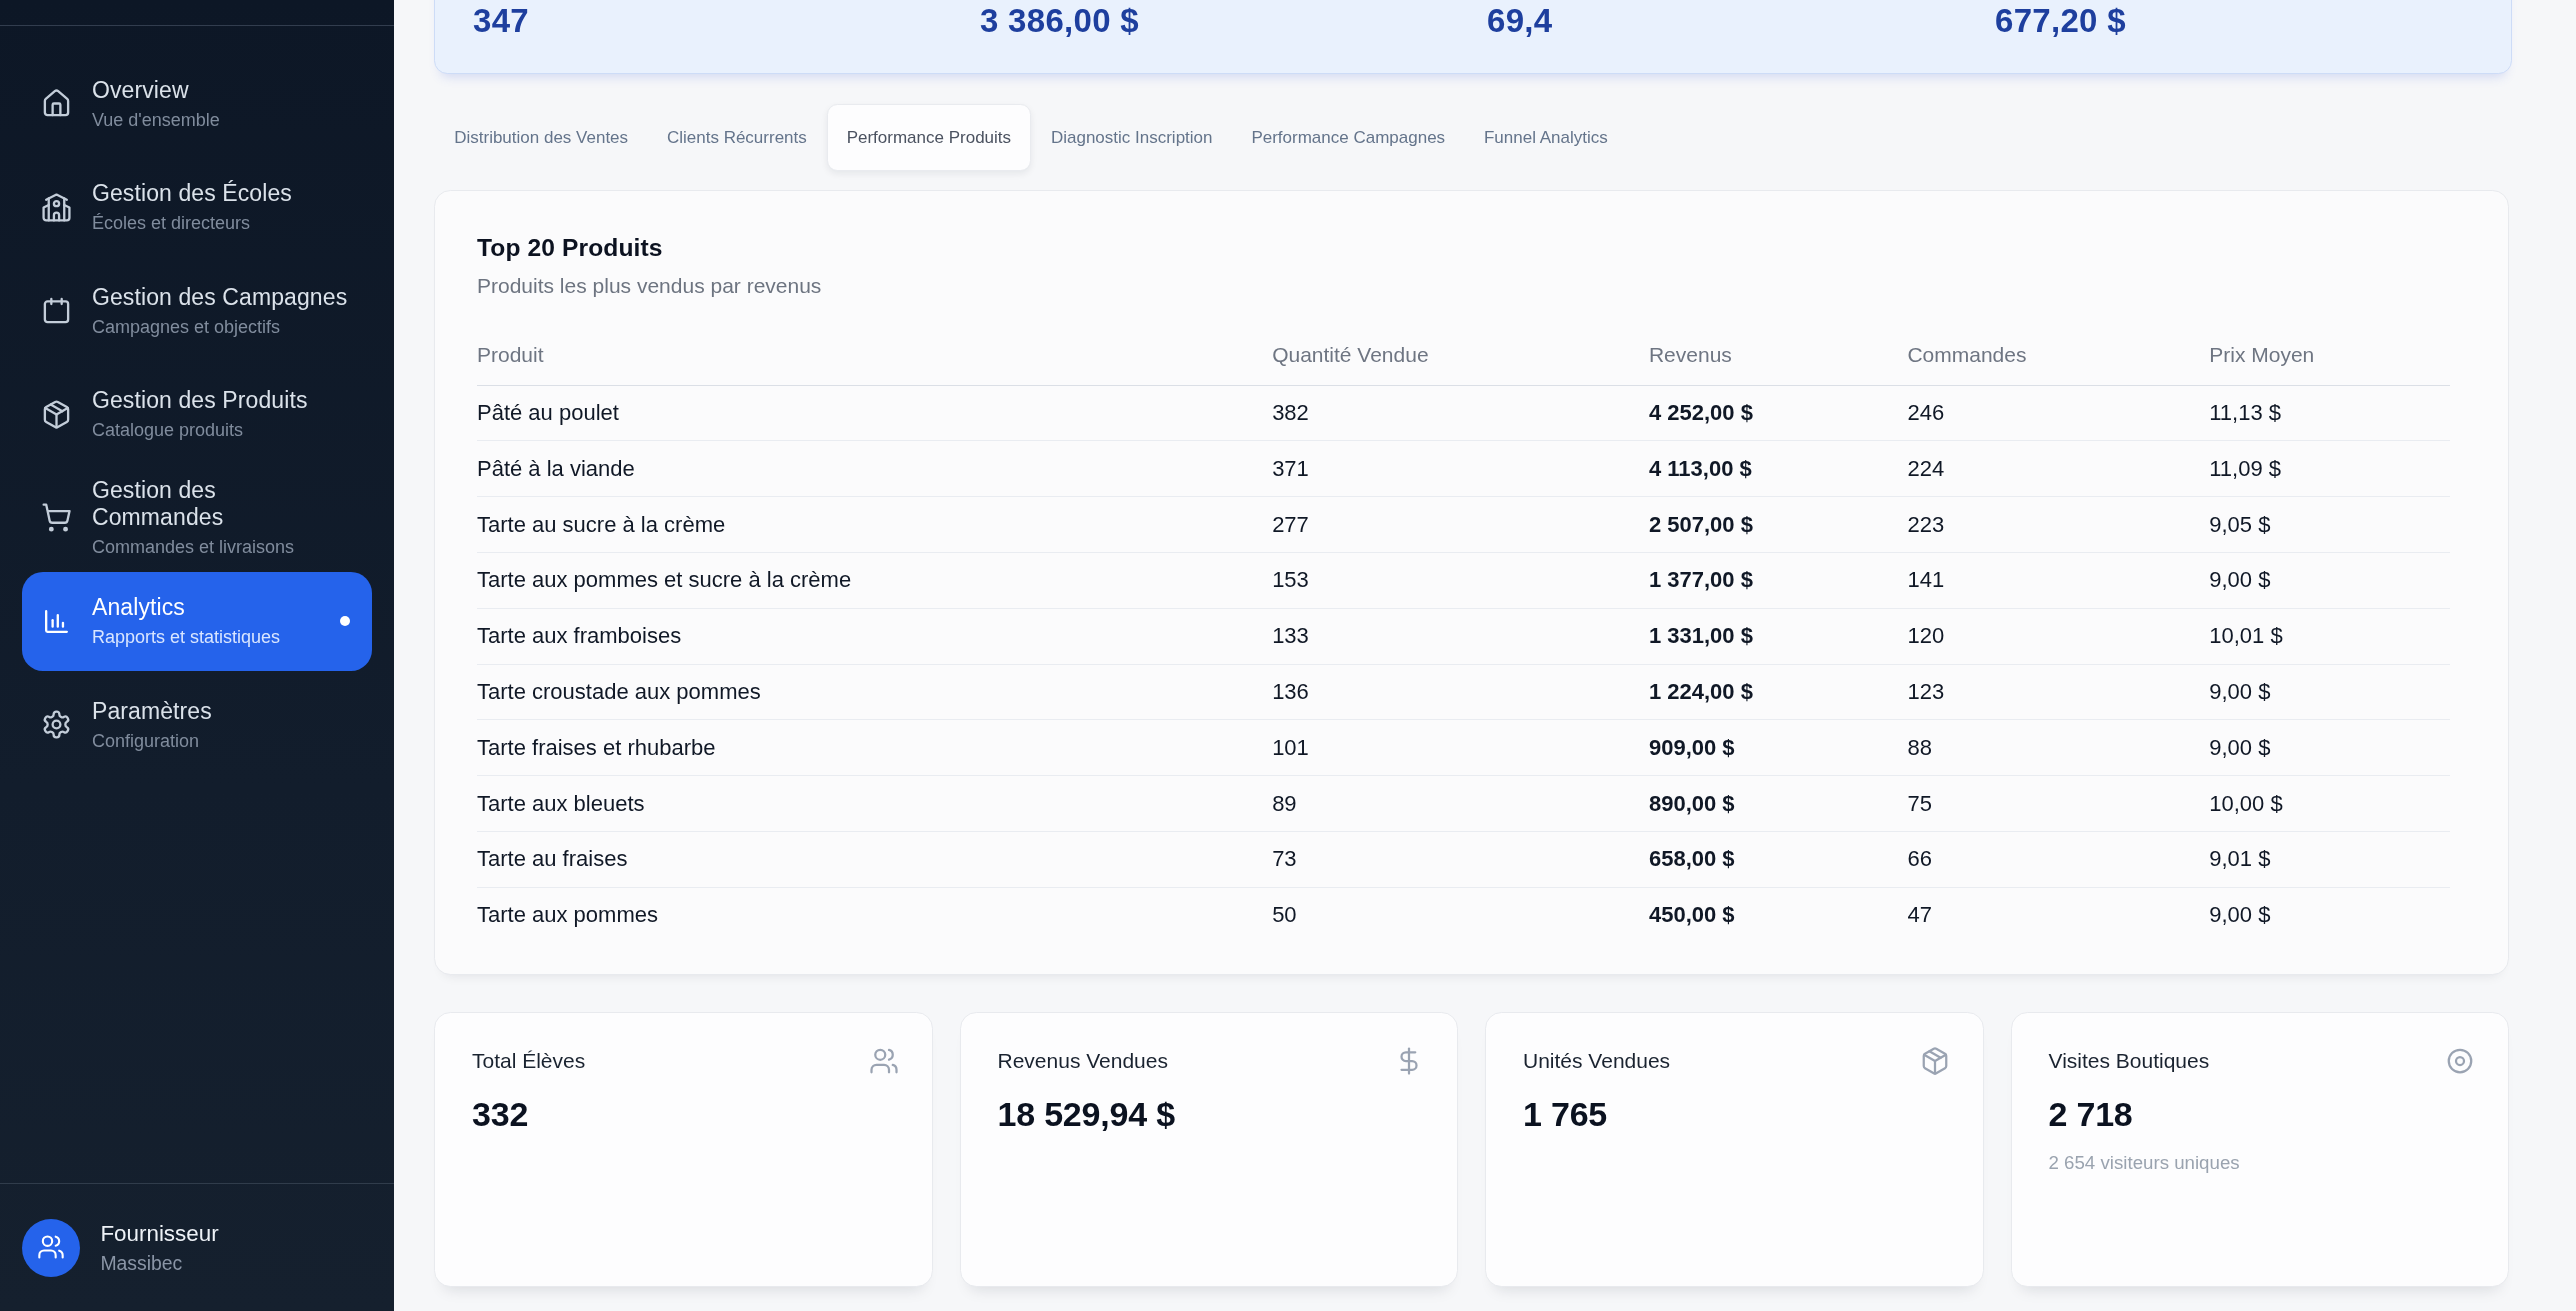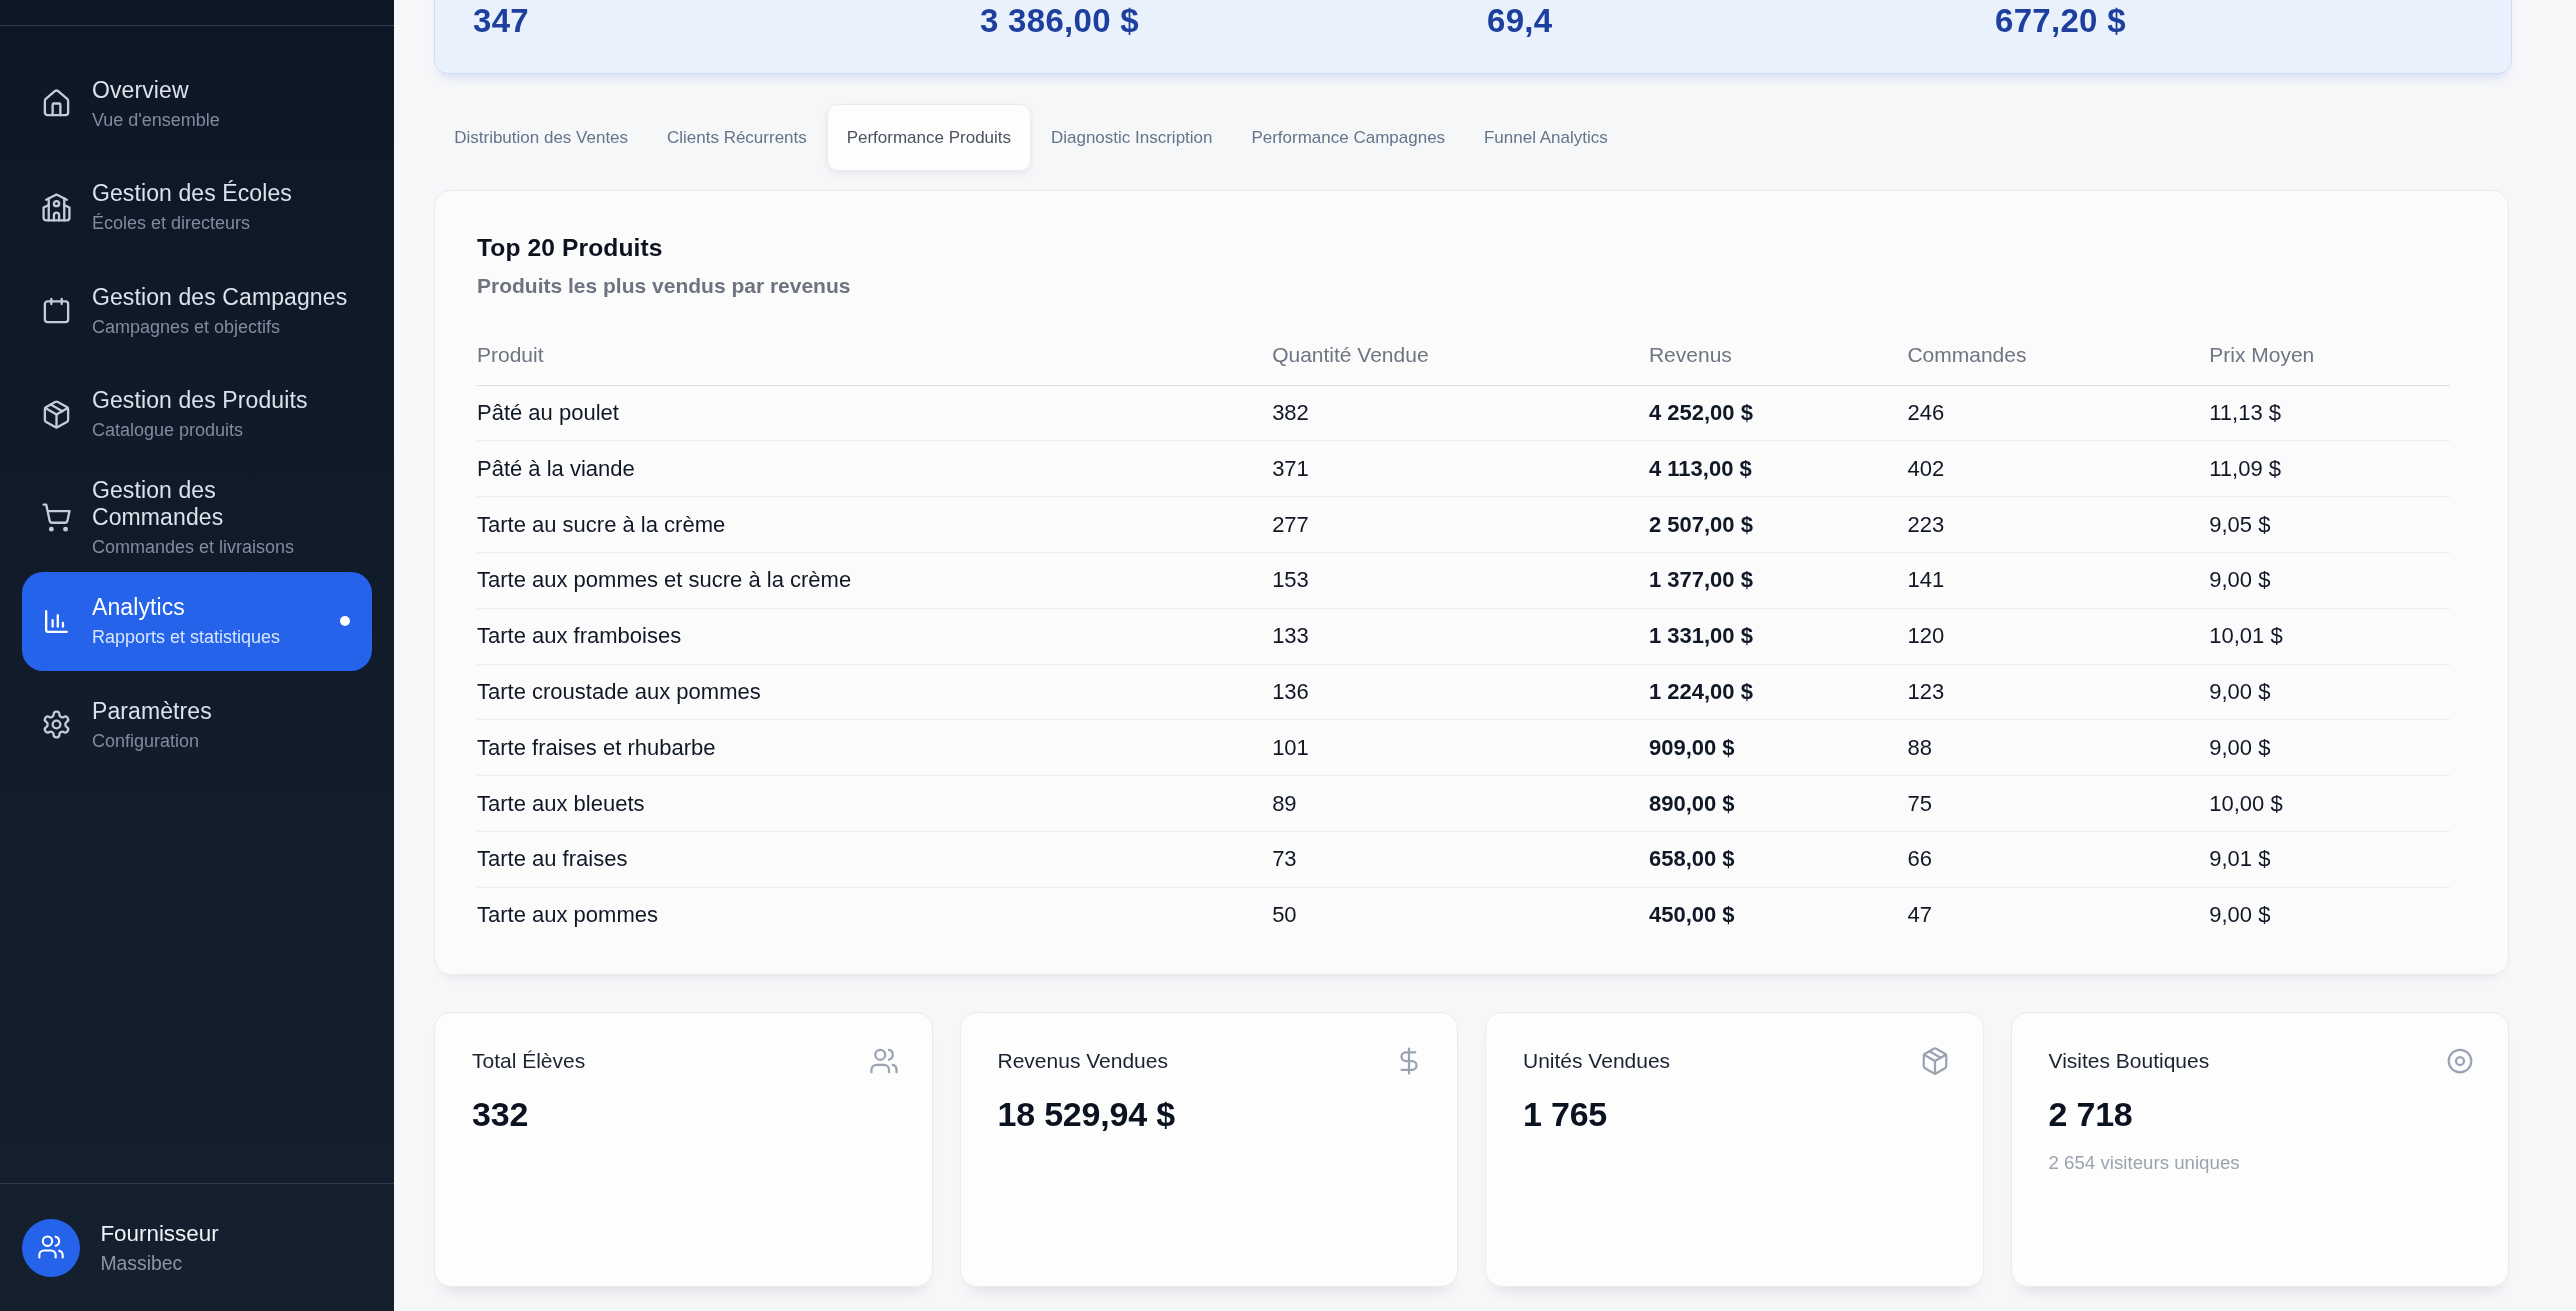--- a/index.html
+++ b/index.html
@@ -75,21 +75,21 @@
     box-shadow:0 3px 7.5px rgba(15,23,42,.07);
   }
 
   .products-card {
     margin-top:18.7px; width:2075px; height:785px;
     background:#fbfbfc; border:1.1px solid #e8eaee; border-radius:16.4px;
     padding:43px 58px 0 42px;
     box-shadow:0 9px 12px -9px rgba(15,23,42,.10);
   }
   .pc-title { font-size:24.6px; font-weight:700; color:#0c1220; letter-spacing:0.1px; }
-  .pc-sub { font-size:21px; color:#6d7480; margin-top:12px;font-weight:bold; }
+  .pc-sub { font-size:21px; color:#6d7480; margin-top:12px; }
   table { width:100%; border-collapse:collapse; margin-top:45px; }
   th {
     text-align:left; font-weight:400; font-size:21px; color:#6e7582;
     padding:0 0 18px 0; border-bottom:1.1px solid #dbdfe6;
   }
   td {
     font-size:22px; color:#101826; padding:16.4px 0; line-height:1;
     border-bottom:1.1px solid #e9ecf1;
   }
   tr:last-child td { border-bottom:none; }
@@ -295,21 +295,21 @@
               <td>Pâté au poulet</td>
               <td>382</td>
               <td class="rev">4 252,00 $</td>
               <td>246</td>
               <td>11,13 $</td>
             </tr>
             <tr>
               <td>Pâté à la viande</td>
               <td>371</td>
               <td class="rev">4 113,00 $</td>
-              <td>402</td>
+              <td>224</td>
               <td>11,09 $</td>
             </tr>
             <tr>
               <td>Tarte au sucre à la crème</td>
               <td>277</td>
               <td class="rev">2 507,00 $</td>
               <td>223</td>
               <td>9,05 $</td>
             </tr>
             <tr>

